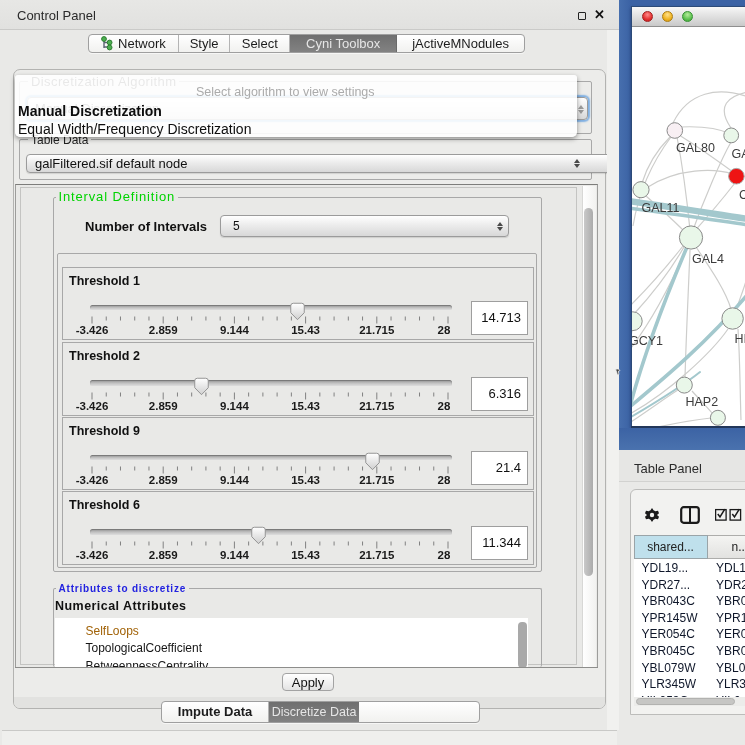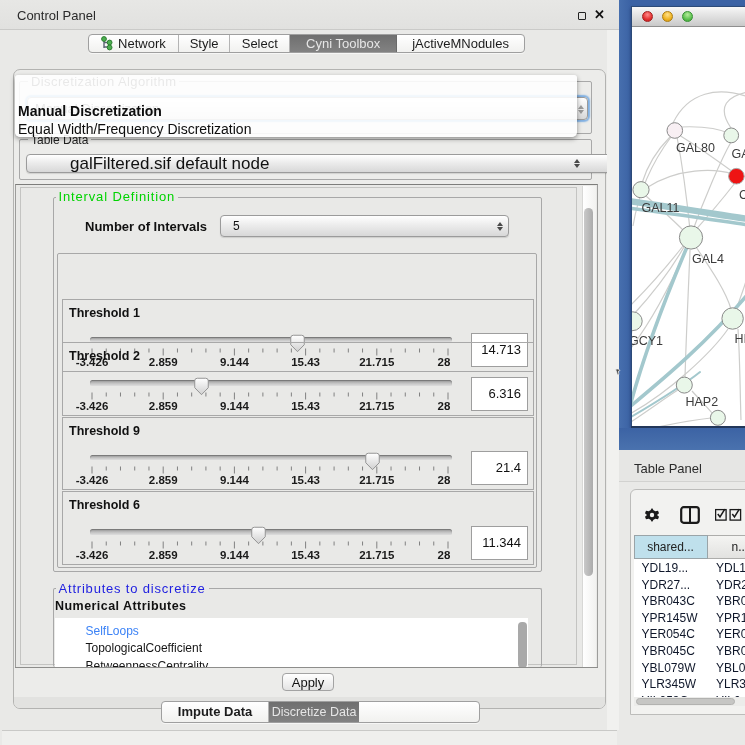--- a/index.html
+++ b/index.html
@@ -51,45 +51,46 @@
 <div class="abs" style="left:14px;top:697px;width:591px;height:11px;background:#e2e2e0;border-radius:0 0 6px 6px;"></div>
 
 <div class="abs tb" style="left:19px;top:81px;width:573px;height:52.5px;"></div>
 <div class="tlabel" style="left:28px;top:74.5px;color:#333;background:#ececea;font-size:13px;letter-spacing:0.4px;line-height:14px;">Discretization Algorithm</div>
 
 <div class="abs" style="left:27px;top:96.5px;width:561px;height:23.5px;border:1px solid #9b9b9b;border-radius:4px;background:linear-gradient(#fff,#d8d8d8);box-shadow:0 0 1.5px 2px rgba(100,160,224,.8);font-size:13px;line-height:22px;color:#333;"><span style="padding-left:7px;">Manual Discretization</span></div>
 <div class="arrows" style="left:577px;top:101.5px;opacity:.5;"></div>
 
 <div class="abs tb" style="left:19px;top:138.5px;width:573px;height:41px;"></div>
 <div class="tlabel" style="left:28px;top:133.5px;color:#222;background:#ececea;">Table Data</div>
-<div class="combo" style="left:26px;top:154px;width:602px;height:18.5px;line-height:17px;font-size:17px;padding-left:35px;"><span style="padding-left:8px;">galFiltered.sif default node</span></div>
+<div class="combo" style="left:26px;top:154px;width:602px;height:18.5px;line-height:17px;font-size:13px;"><span style="padding-left:8px;">galFiltered.sif default node</span></div>
 <div class="arrows" style="left:573px;top:156px;"></div>
 
 <div class="abs" style="left:15.3px;top:74.5px;width:562px;height:62.5px;background:rgba(255,255,255,0.89);border-radius:3px 3px 5px 5px;box-shadow:0 2px 5px rgba(0,0,0,0.4);"></div>
+<div class="abs" style="left:15.3px;top:85px;width:540px;text-align:center;font-size:12.5px;color:#ababab;">Select algorithm to view settings</div>
 <div class="abs" style="left:18px;top:103px;font-size:14px;font-weight:bold;color:#0d0d0d;">Manual Discretization</div>
 <div class="abs" style="left:18px;top:121px;font-size:14px;color:#0d0d0d;">Equal Width/Frequency Discretization</div>
 
 <div class="abs" style="left:14.5px;top:184px;width:583px;height:484px;border:1px solid #9d9d9b;border-top:1.5px solid #7d7d7b;background:#e9e9e7;overflow:hidden;">
  <div class="abs" style="left:4px;top:2px;width:557px;height:478px;border:1px solid #c4c4c2;"></div>
 </div>
 
 <div class="abs" style="left:582px;top:185.5px;width:14px;height:481px;background:linear-gradient(90deg,#ffffff,#f2f2f0);border-left:1px solid #d8d8d6;"></div>
 <div class="abs" style="left:583.5px;top:208px;width:9px;height:368px;border-radius:5px;background:linear-gradient(90deg,#c9c9c9,#ababab);"></div>
 
 <div class="abs tb" style="left:52.5px;top:196.5px;width:489.5px;height:375.5px;"></div>
 <div class="tlabel" style="left:55.5px;top:190px;color:#00d300;font-size:13px;letter-spacing:0.85px;line-height:14px;">Interval Definition</div>
 
 <div class="abs" style="left:85px;top:219px;font-size:13px;font-weight:bold;color:#111;">Number of Intervals</div>
 <div class="combo" style="left:220px;top:214.5px;width:289px;height:22.5px;line-height:21px;"><span style="padding-left:12px;">5</span></div>
 <div class="arrows" style="left:496px;top:219px;"></div>
 
 <div class="abs tb" style="left:57px;top:253px;width:480px;height:315px;"></div>
 
 <div id="thresholds">
-<div class="thr" style="top:266.5px;margin-top:32px;">
+<div class="thr" style="top:266.5px;">
         <div class="tl">Threshold 1</div>
         <div class="track"></div>
         <svg style="position:absolute;left:0;top:48.5px;" width="420" height="8" viewBox="0 0 420 8">
           <line x1="29.00" y1="0.5" x2="29.00" y2="7.5" stroke="#818181" stroke-width="1"></line>
           <line x1="43.24" y1="0.5" x2="43.24" y2="4.5" stroke="#818181" stroke-width="1"></line>
           <line x1="57.48" y1="0.5" x2="57.48" y2="4.5" stroke="#818181" stroke-width="1"></line>
           <line x1="71.72" y1="0.5" x2="71.72" y2="4.5" stroke="#818181" stroke-width="1"></line>
           <line x1="85.96" y1="0.5" x2="85.96" y2="4.5" stroke="#818181" stroke-width="1"></line>
           <line x1="100.20" y1="0.5" x2="100.20" y2="7.5" stroke="#818181" stroke-width="1"></line>
           <line x1="114.44" y1="0.5" x2="114.44" y2="4.5" stroke="#818181" stroke-width="1"></line>
@@ -278,24 +279,24 @@
               <stop offset="0" stop-color="#ffffff"></stop>
               <stop offset="1" stop-color="#cfcfcf"></stop>
             </linearGradient>
           </defs>
         </svg>
         <div class="vfield">11.344</div>
       </div>
 </div>
 
 <div class="abs tb" style="left:52.5px;top:588px;width:489.5px;height:79px;border-bottom:none;"></div>
-<div class="tlabel" style="left:55.5px;top:581.5px;color:#2222e0;font-size:13px;letter-spacing:0.8px;line-height:14px;">Attributes to discretize</div>
+<div class="tlabel" style="left:55.5px;top:581.5px;color:#2222e0;font-size:10px;letter-spacing:0.8px;line-height:14px;font-weight:bold;">Attributes to discretize</div>
 <div class="abs" style="left:55px;top:599px;font-size:12.5px;letter-spacing:0.45px;font-weight:bold;color:#111;">Numerical Attributes</div>
 <div class="abs" style="left:54.5px;top:617.5px;width:473px;height:49.5px;background:#fff;overflow:hidden;">
-  <div style="position:absolute;left:31px;top:6px;font-size:12px;color:#3b82f6;">SelfLoops</div>
+  <div style="position:absolute;left:31px;top:6px;font-size:12px;color:#a16207;">SelfLoops</div>
   <div style="position:absolute;left:31px;top:23.5px;font-size:12px;color:#151515;">TopologicalCoefficient</div>
   <div style="position:absolute;left:31px;top:41px;font-size:12px;color:#151515;">BetweennessCentrality</div>
   <div style="position:absolute;right:1px;top:4px;width:8.5px;height:46px;border-radius:4px;background:#a9a9a9;"></div>
 </div>
 
 <div class="abs" style="left:14.5px;top:666.5px;width:583px;height:1.5px;background:#8d8d8b;"></div>
 
 <div class="btn" style="left:282px;top:672.5px;width:52px;height:18.5px;line-height:17px;">Apply</div>
 
 <div class="seg" style="left:161px;top:700.5px;width:319px;height:22px;">

